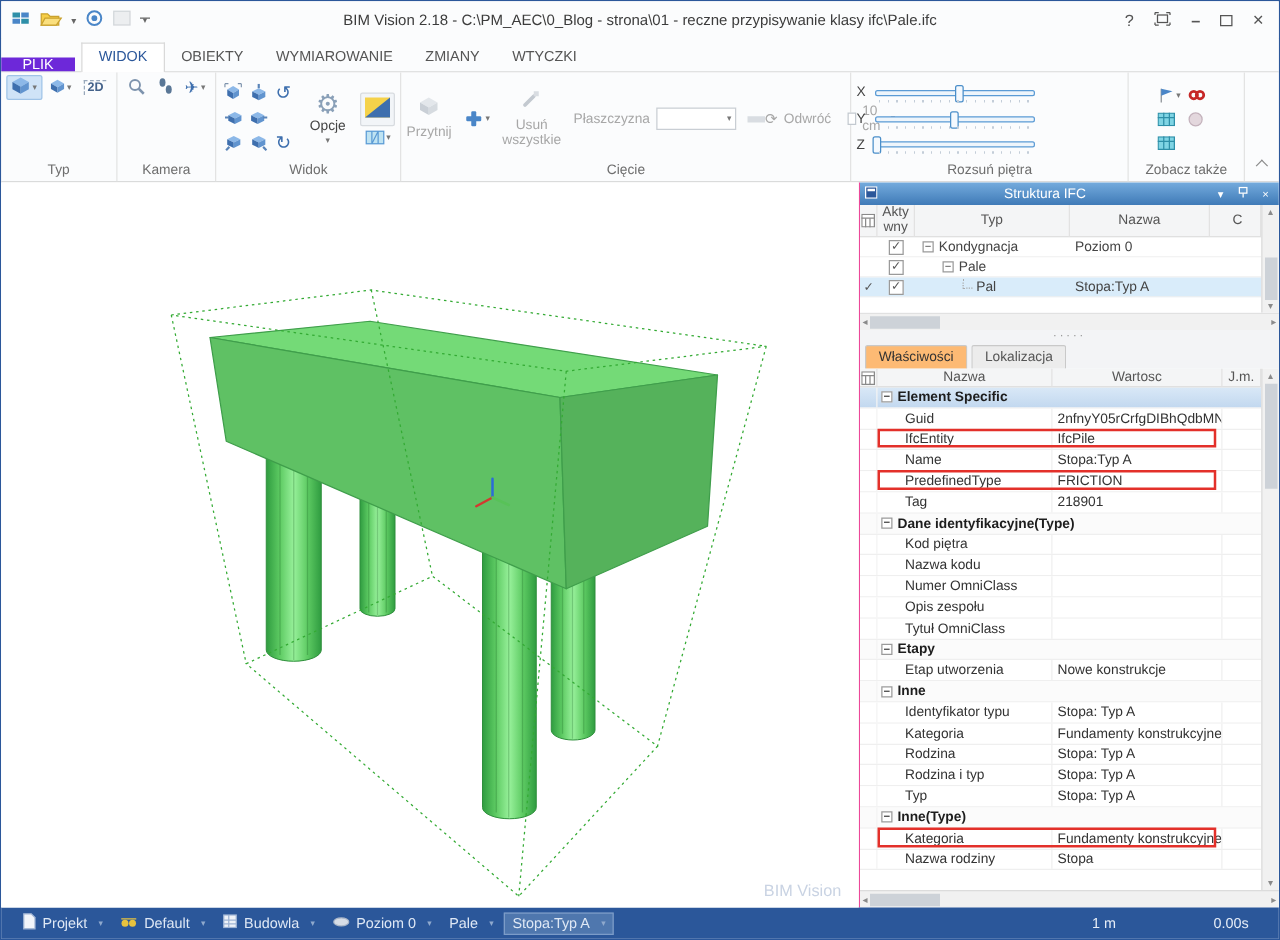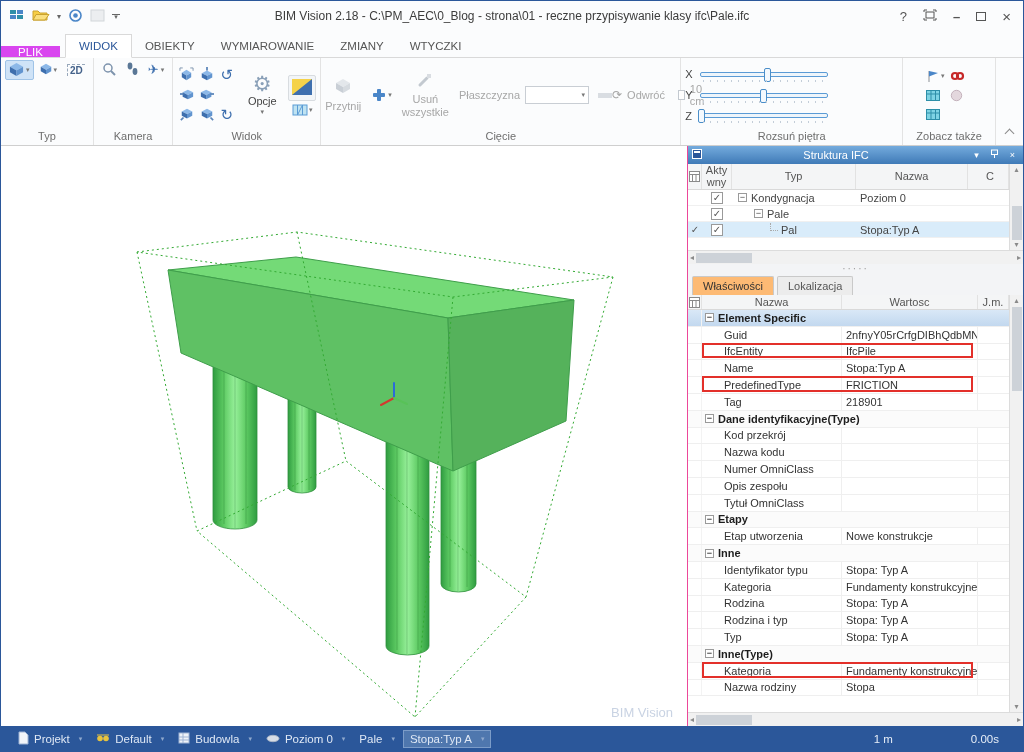--- a/index.html
+++ b/index.html
@@ -15,21 +15,21 @@
   .winctl{margin-left:auto;display:flex;gap:16px;align-items:center;z-index:1;color:#555;font-size:13px;padding-right:4px;}
   .maxbox{width:10px;height:9px;border:1px solid #555;display:inline-block;}
   .minus{font-weight:bold;}
   .ovf{display:flex;flex-direction:column;align-items:center;line-height:4px;}
   .ovfbar{width:8px;border-top:1px solid #666;display:inline-block;}
   .ovf .caret{font-size:7px;color:#666;}
 
   
   .tabsrow{height:27px;display:flex;align-items:flex-end;background:#fbfcfd;border-bottom:1px solid #d9d9d9;flex:0 0 auto;}
   .tab{padding:5px 13px;font-size:11.5px;color:#555;cursor:default;}
-  .tab-file{background:#d946ef;color:#fff;align-self:stretch;display:flex;align-items:center;padding:0 17px;margin-right:5px;margin-top:15px;}
+  .tab-file{background:#6d28d9;color:#fff;align-self:stretch;display:flex;align-items:center;padding:0 17px;margin-right:5px;margin-top:15px;}
   .tab-active{background:#fff;border:1px solid #d9d9d9;border-bottom:1px solid #fff;color:#2b579a;margin-bottom:-1px;}
 
   
   .ribbon{height:88px;background:#fbfcfd;border-bottom:1px solid #cfcfcf;display:flex;font-size:11px;color:#444;flex:0 0 auto;}
   .rgroup{display:flex;flex-direction:column;border-right:1px solid #e3e3e3;padding:2px 4px 0 4px;}
   .gbody{flex:1;display:flex;gap:4px;align-items:center;}
   .glabel{height:15px;text-align:center;color:#6e6e6e;}
   .vstack{display:flex;flex-direction:row;gap:2px;justify-content:center;height:100%;}
   .sbtn{display:flex;align-items:center;gap:2px;padding:1px 3px;border-radius:2px;border:1px solid transparent;height:20px;}
   .sbtn.selected{background:#cfe3f7;border-color:#9fc3e7;}
@@ -615,21 +615,21 @@
             </div>
             <div class="prow section">
               <div class="pico"></div>
               <div class="sname">
                 <span class="expander">−</span>
                 <span>Dane identyfikacyjne(Type)</span>
               </div>
             </div>
             <div class="prow">
               <div class="pico"></div>
-              <div class="pname">Kod przekrój</div>
+              <div class="pname">Kod piętra</div>
               <div class="pval"></div>
               <div class="punit"></div>
             </div>
             <div class="prow">
               <div class="pico"></div>
               <div class="pname">Nazwa kodu</div>
               <div class="pval"></div>
               <div class="punit"></div>
             </div>
             <div class="prow">

